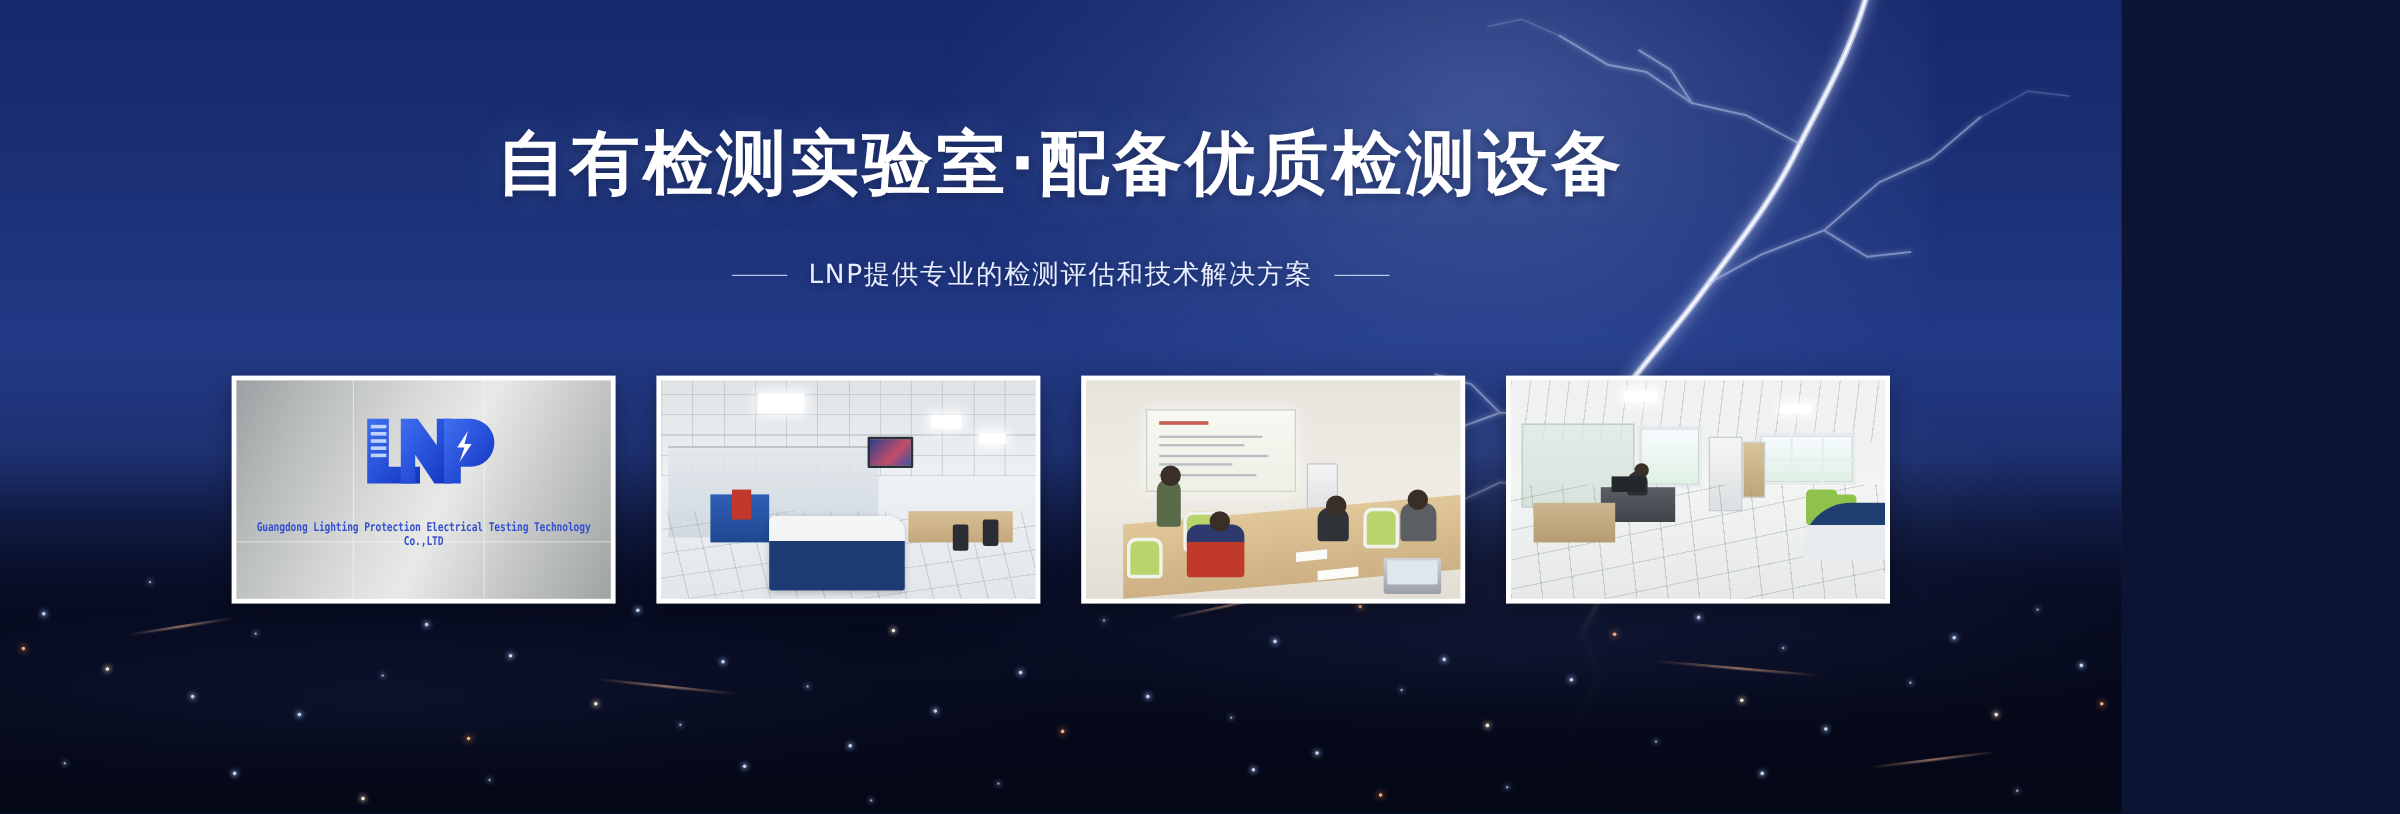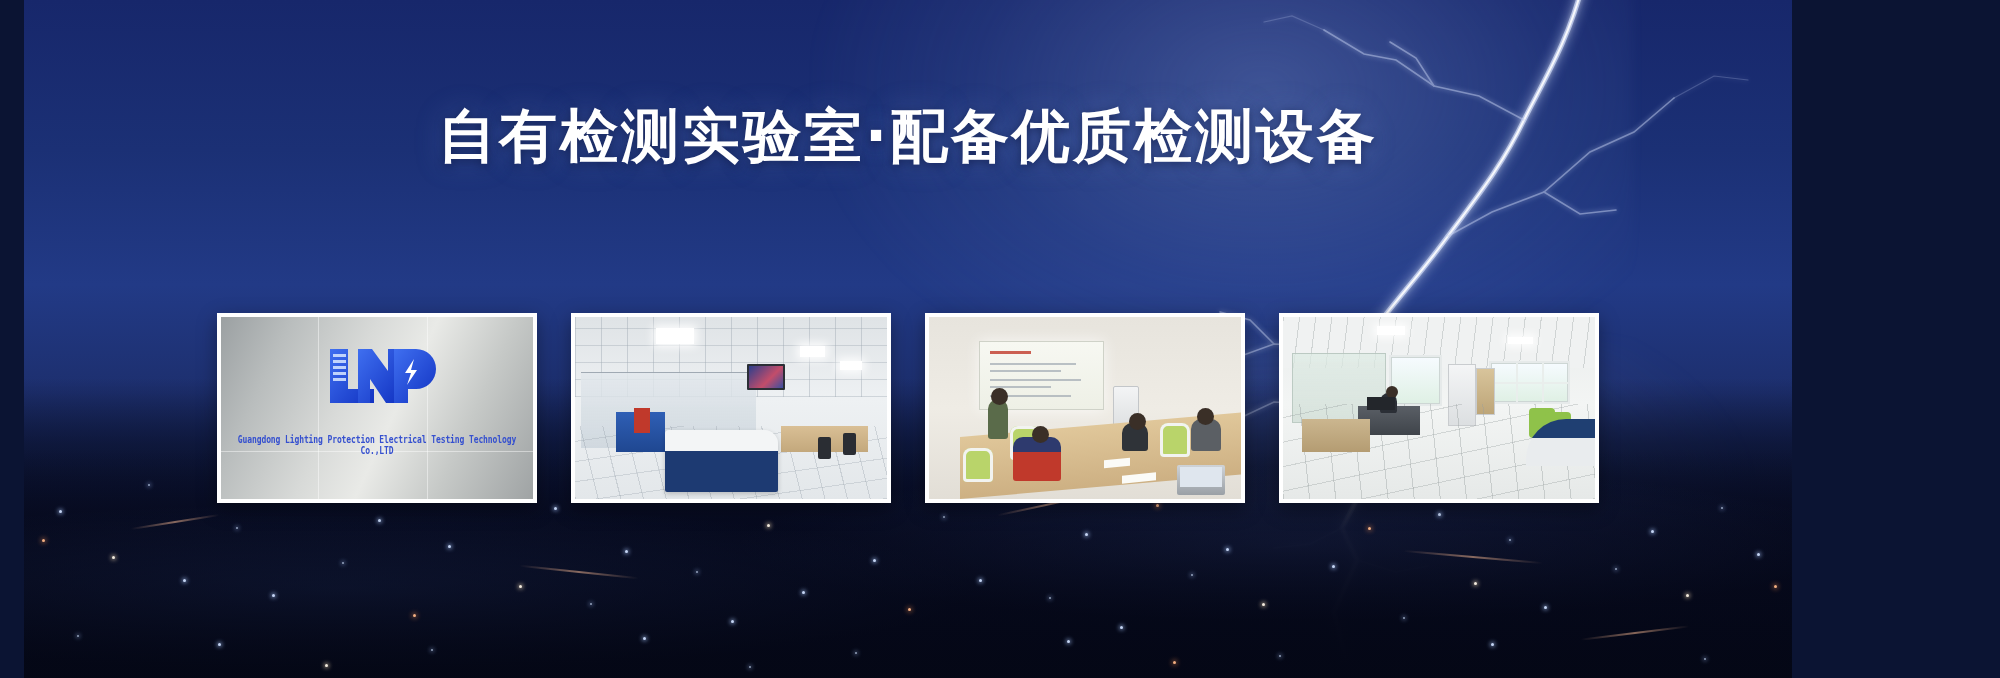--- a/index.html
+++ b/index.html
@@ -3,21 +3,20 @@
 <meta charset="utf-8">
 <style>
   * { margin:0; padding:0; box-sizing:border-box; }
   html,body { width:2000px; height:678px; overflow:hidden; background:#0b1433; }
   body { font-family:"Liberation Sans","DejaVu Sans",sans-serif; }
 
   .banner{
     position:relative; width:1768px; height:678px; overflow:hidden;
     background:
       linear-gradient(180deg,#17276b 0%, #1b3075 22%, #223a86 42%, #1d2f6e 58%, #121f49 70%, #0a1130 82%, #070d26 100%);
-    margin-left: 24px;
   }
 
   
   .city{
     position:absolute; left:0; right:0; bottom:0; height:300px;
     background:
       radial-gradient(ellipse 900px 120px at 18% 70%, rgba(60,90,170,.30), transparent 70%),
       radial-gradient(ellipse 800px 110px at 72% 55%, rgba(70,95,175,.26), transparent 70%),
       linear-gradient(180deg, rgba(9,15,42,0) 0%, rgba(8,13,38,.55) 22%, rgba(7,11,33,.95) 52%, #06091f 100%);
   }
@@ -303,20 +302,25 @@
       <span class="o" style="left:65%;top:94%"></span>
     <div class="streak" style="left:6%;top:46%;width:90px;transform:rotate(-9deg)"></div>
     <div class="streak" style="left:28%;top:63%;width:120px;transform:rotate(6deg)"></div>
     <div class="streak" style="left:55%;top:40%;width:100px;transform:rotate(-12deg)"></div>
     <div class="streak" style="left:78%;top:58%;width:140px;transform:rotate(5deg)"></div>
     <div class="streak" style="left:88%;top:84%;width:110px;transform:rotate(-7deg)"></div>
   </div>
 
   <div class="headline">自有检测实验室·配备优质检测设备</div>
 
+  <div class="subline">
+    <span class="rule"></span>
+    <span class="txt">LNP提供专业的检测评估和技术解决方案</span>
+    <span class="rule"></span>
+  </div>
 
   <div class="cards">
 
     <div class="card">
       <div class="photo p-wall">
         <div class="seam s1"></div>
         <div class="seam s2"></div>
         <div class="seam h"></div>
         <svg class="wall-logo" viewBox="0 0 122 62">
           <defs>

